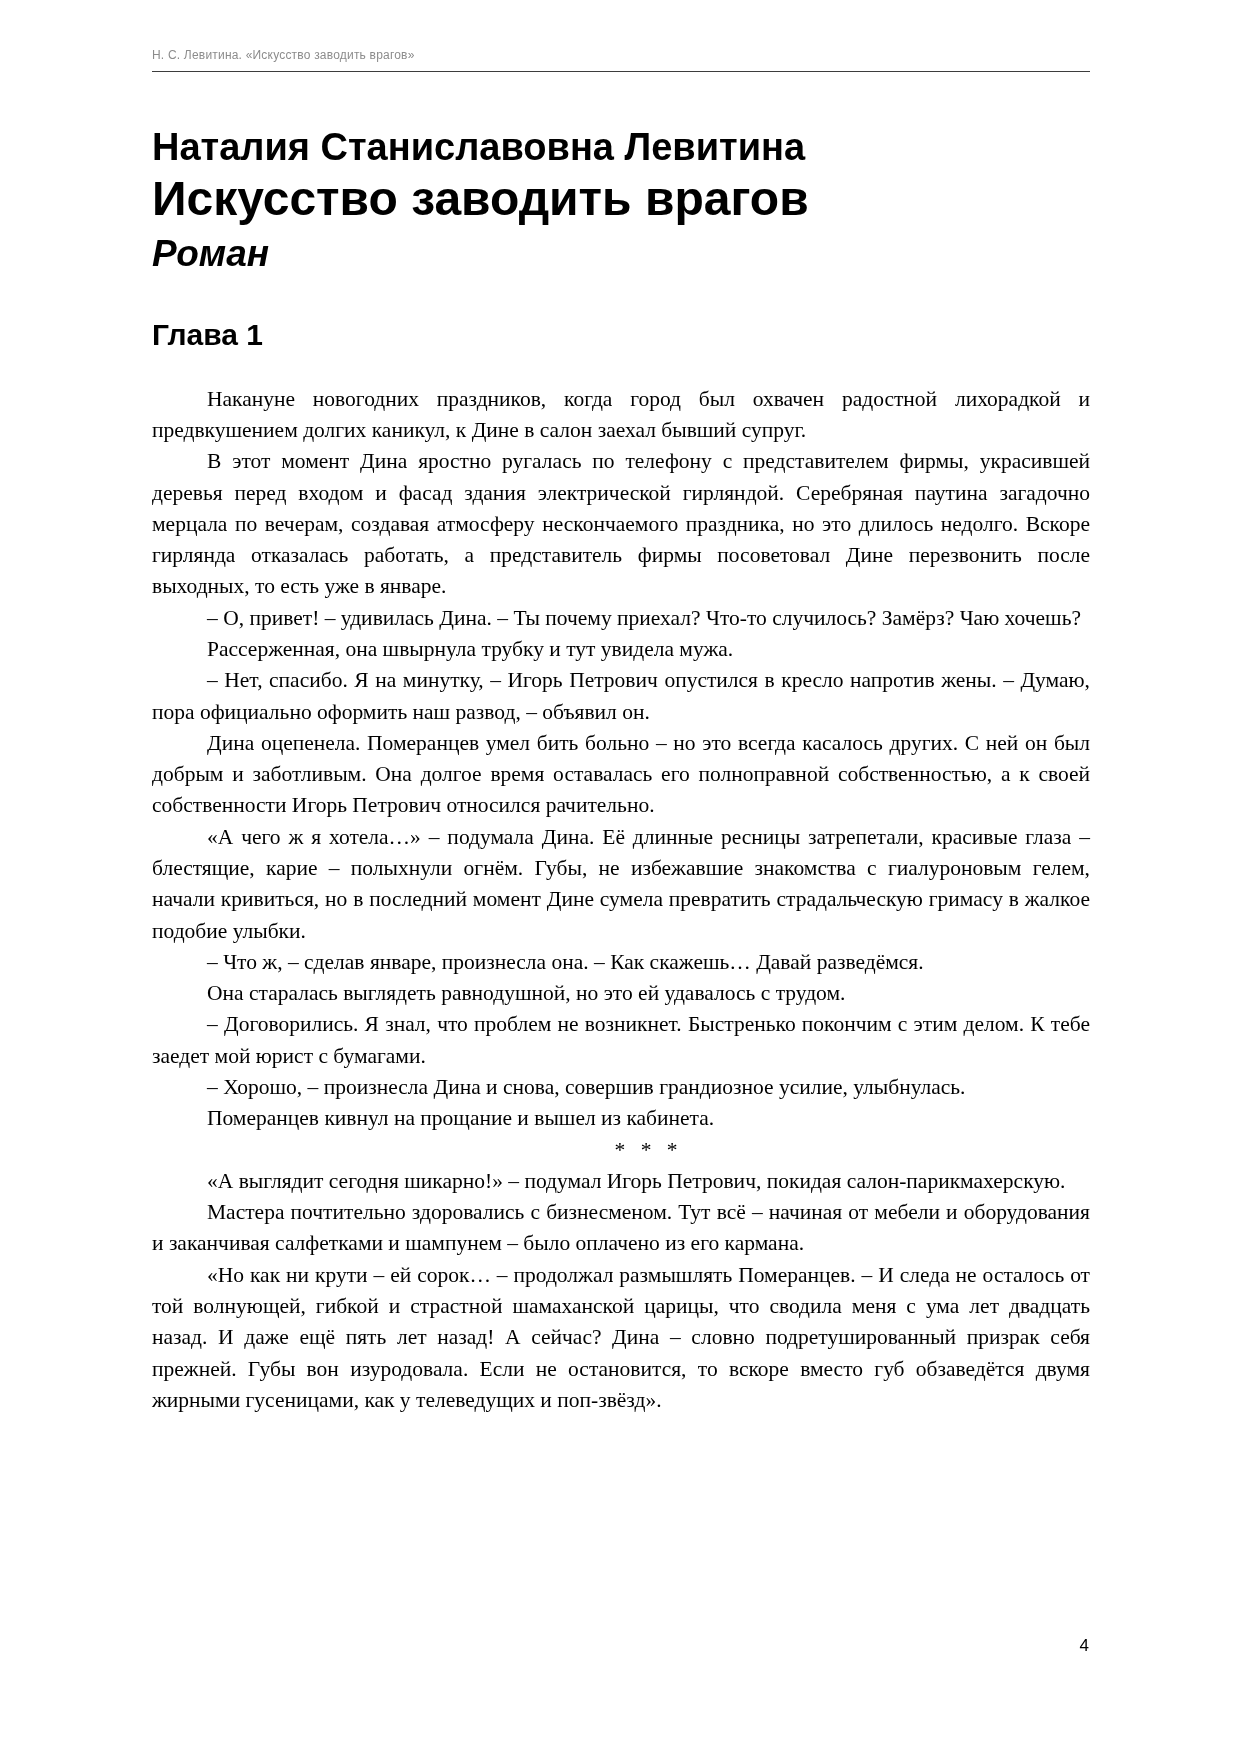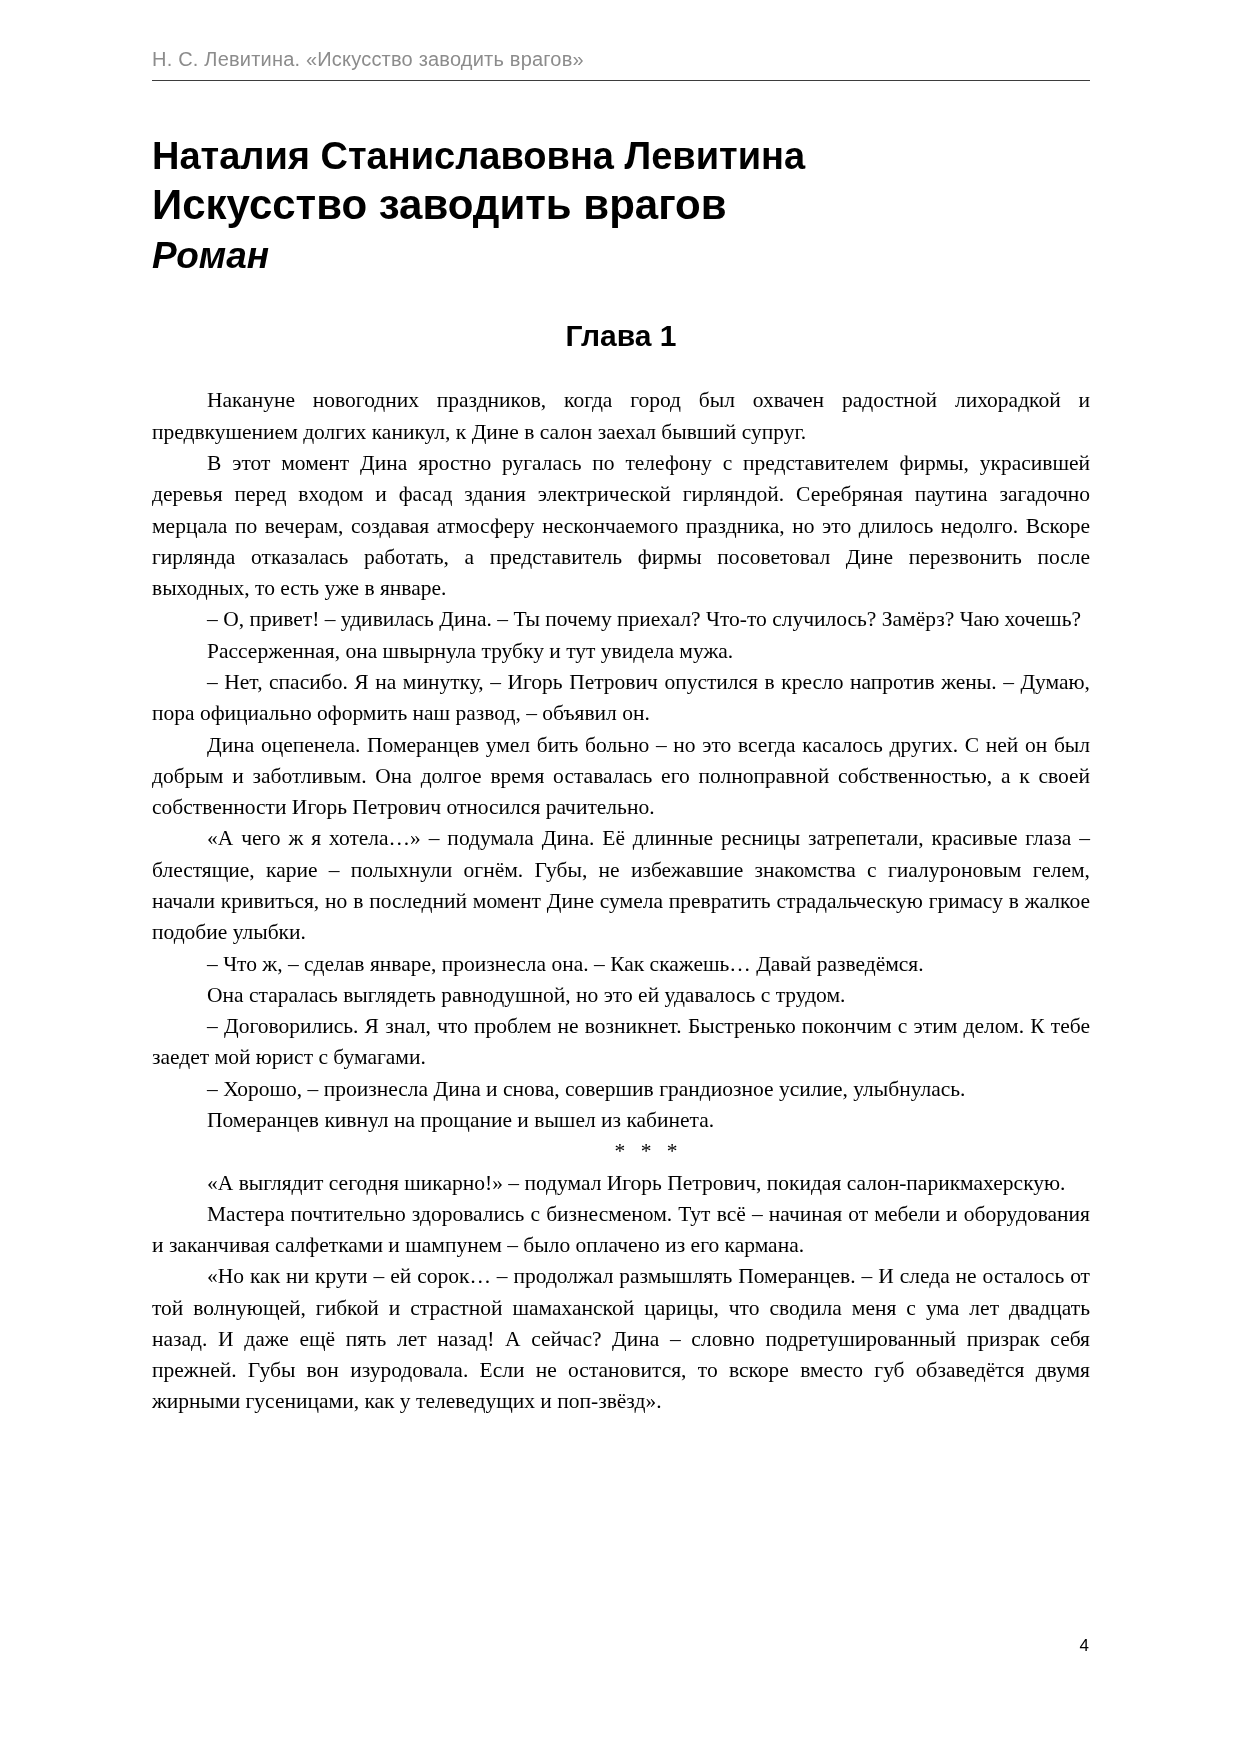--- a/index.html
+++ b/index.html
@@ -18,21 +18,21 @@
   .content {
     position: absolute;
     left: 152px;
     top: 48px;
     width: 938px;
   }
 
   
   .running-header {
     font-family: "Liberation Sans", sans-serif;
-    font-size: 20px;
+    font-size: 12px;
     color: #8c8c8c;
     letter-spacing: 0.2px;
     padding-bottom: 9px;
     white-space: nowrap;
   }
   .header-rule {
     border-bottom: 1.4px solid #3d3d3d;
     width: 100%;
     height: 0;
   }
@@ -42,36 +42,36 @@
     font-family: "Liberation Sans", sans-serif;
     margin-top: 52px;
   }
   .author-name {
     font-size: 38px;
     font-weight: bold;
     line-height: 1.22;
     color: #000000;
   }
   .book-title {
-    font-size: 42px;
+    font-size: 48px;
     font-weight: bold;
     line-height: 1.22;
     color: #000000;
   }
   .genre-line {
     font-size: 37px;
     font-weight: bold;
     font-style: italic;
     line-height: 1.24;
     color: #000000;
     margin-top: 2px;
   }
 
   .chapter-block {
-    text-align: center;
+    text-align: left;
     font-family: "Liberation Sans", sans-serif;
     margin-top: 38px;
   }
   .chapter-number {
     font-size: 30px;
     font-weight: bold;
     line-height: 1.3;
     color: #000000;
   }
   .chapter-title {

